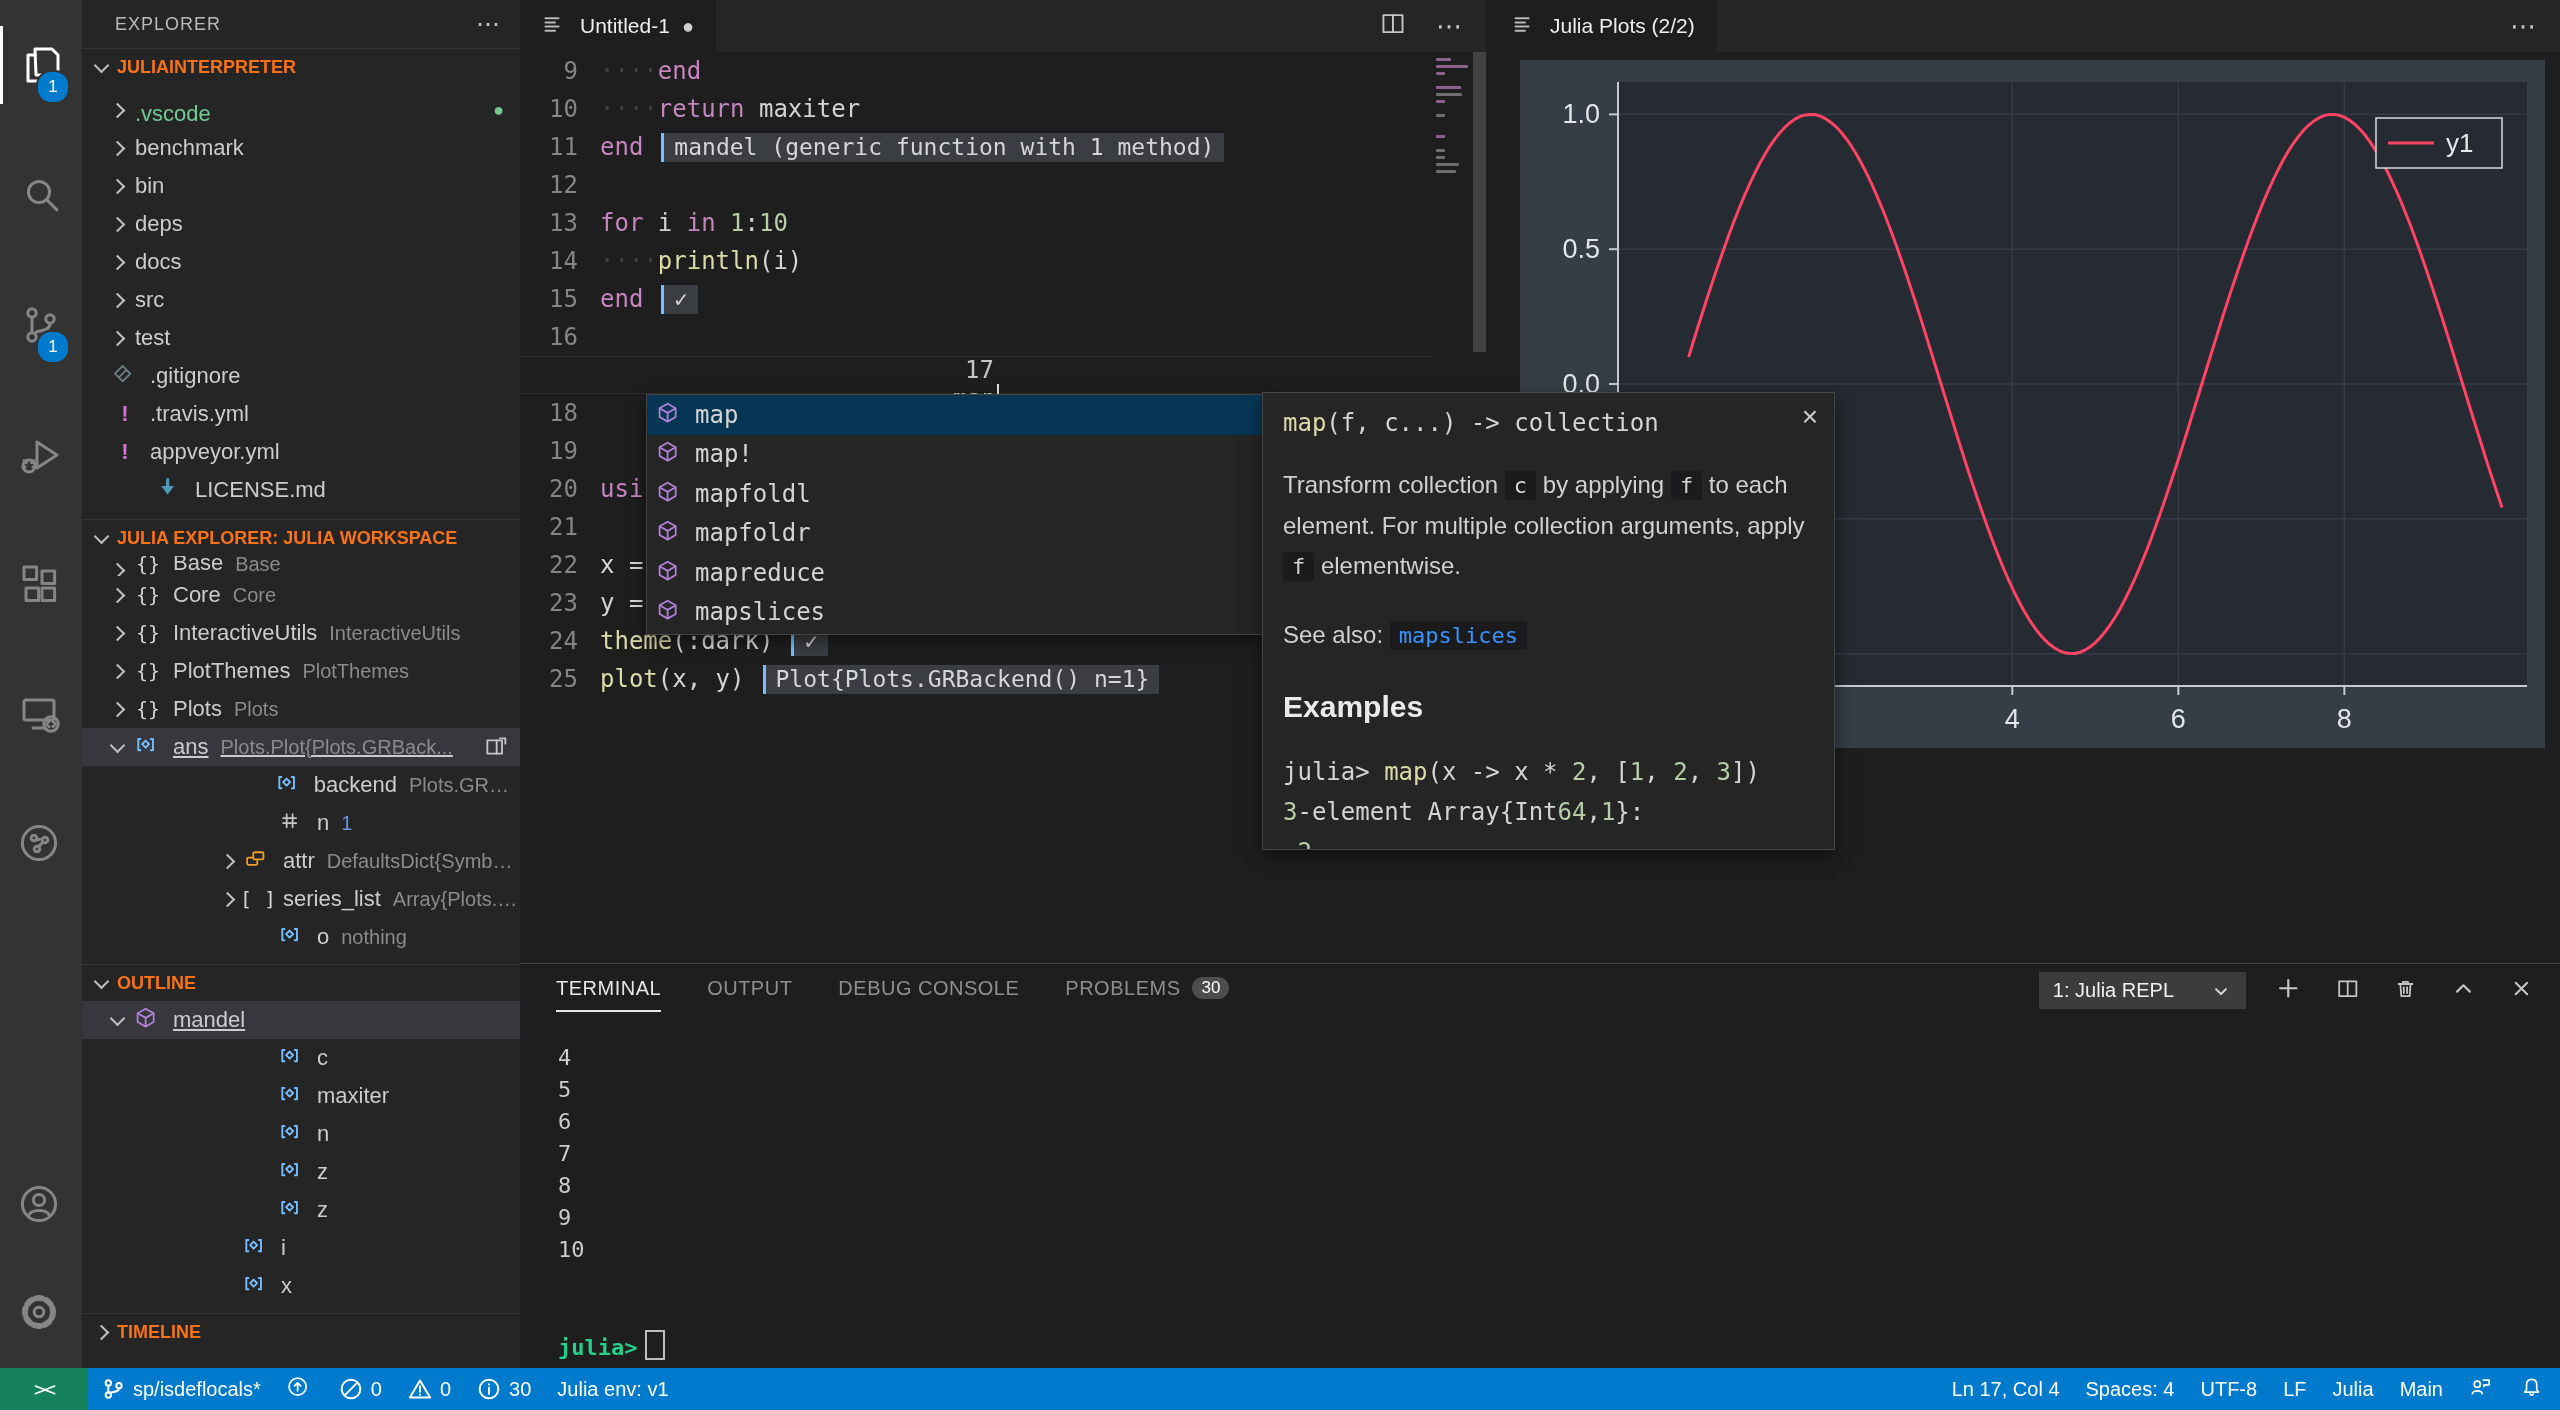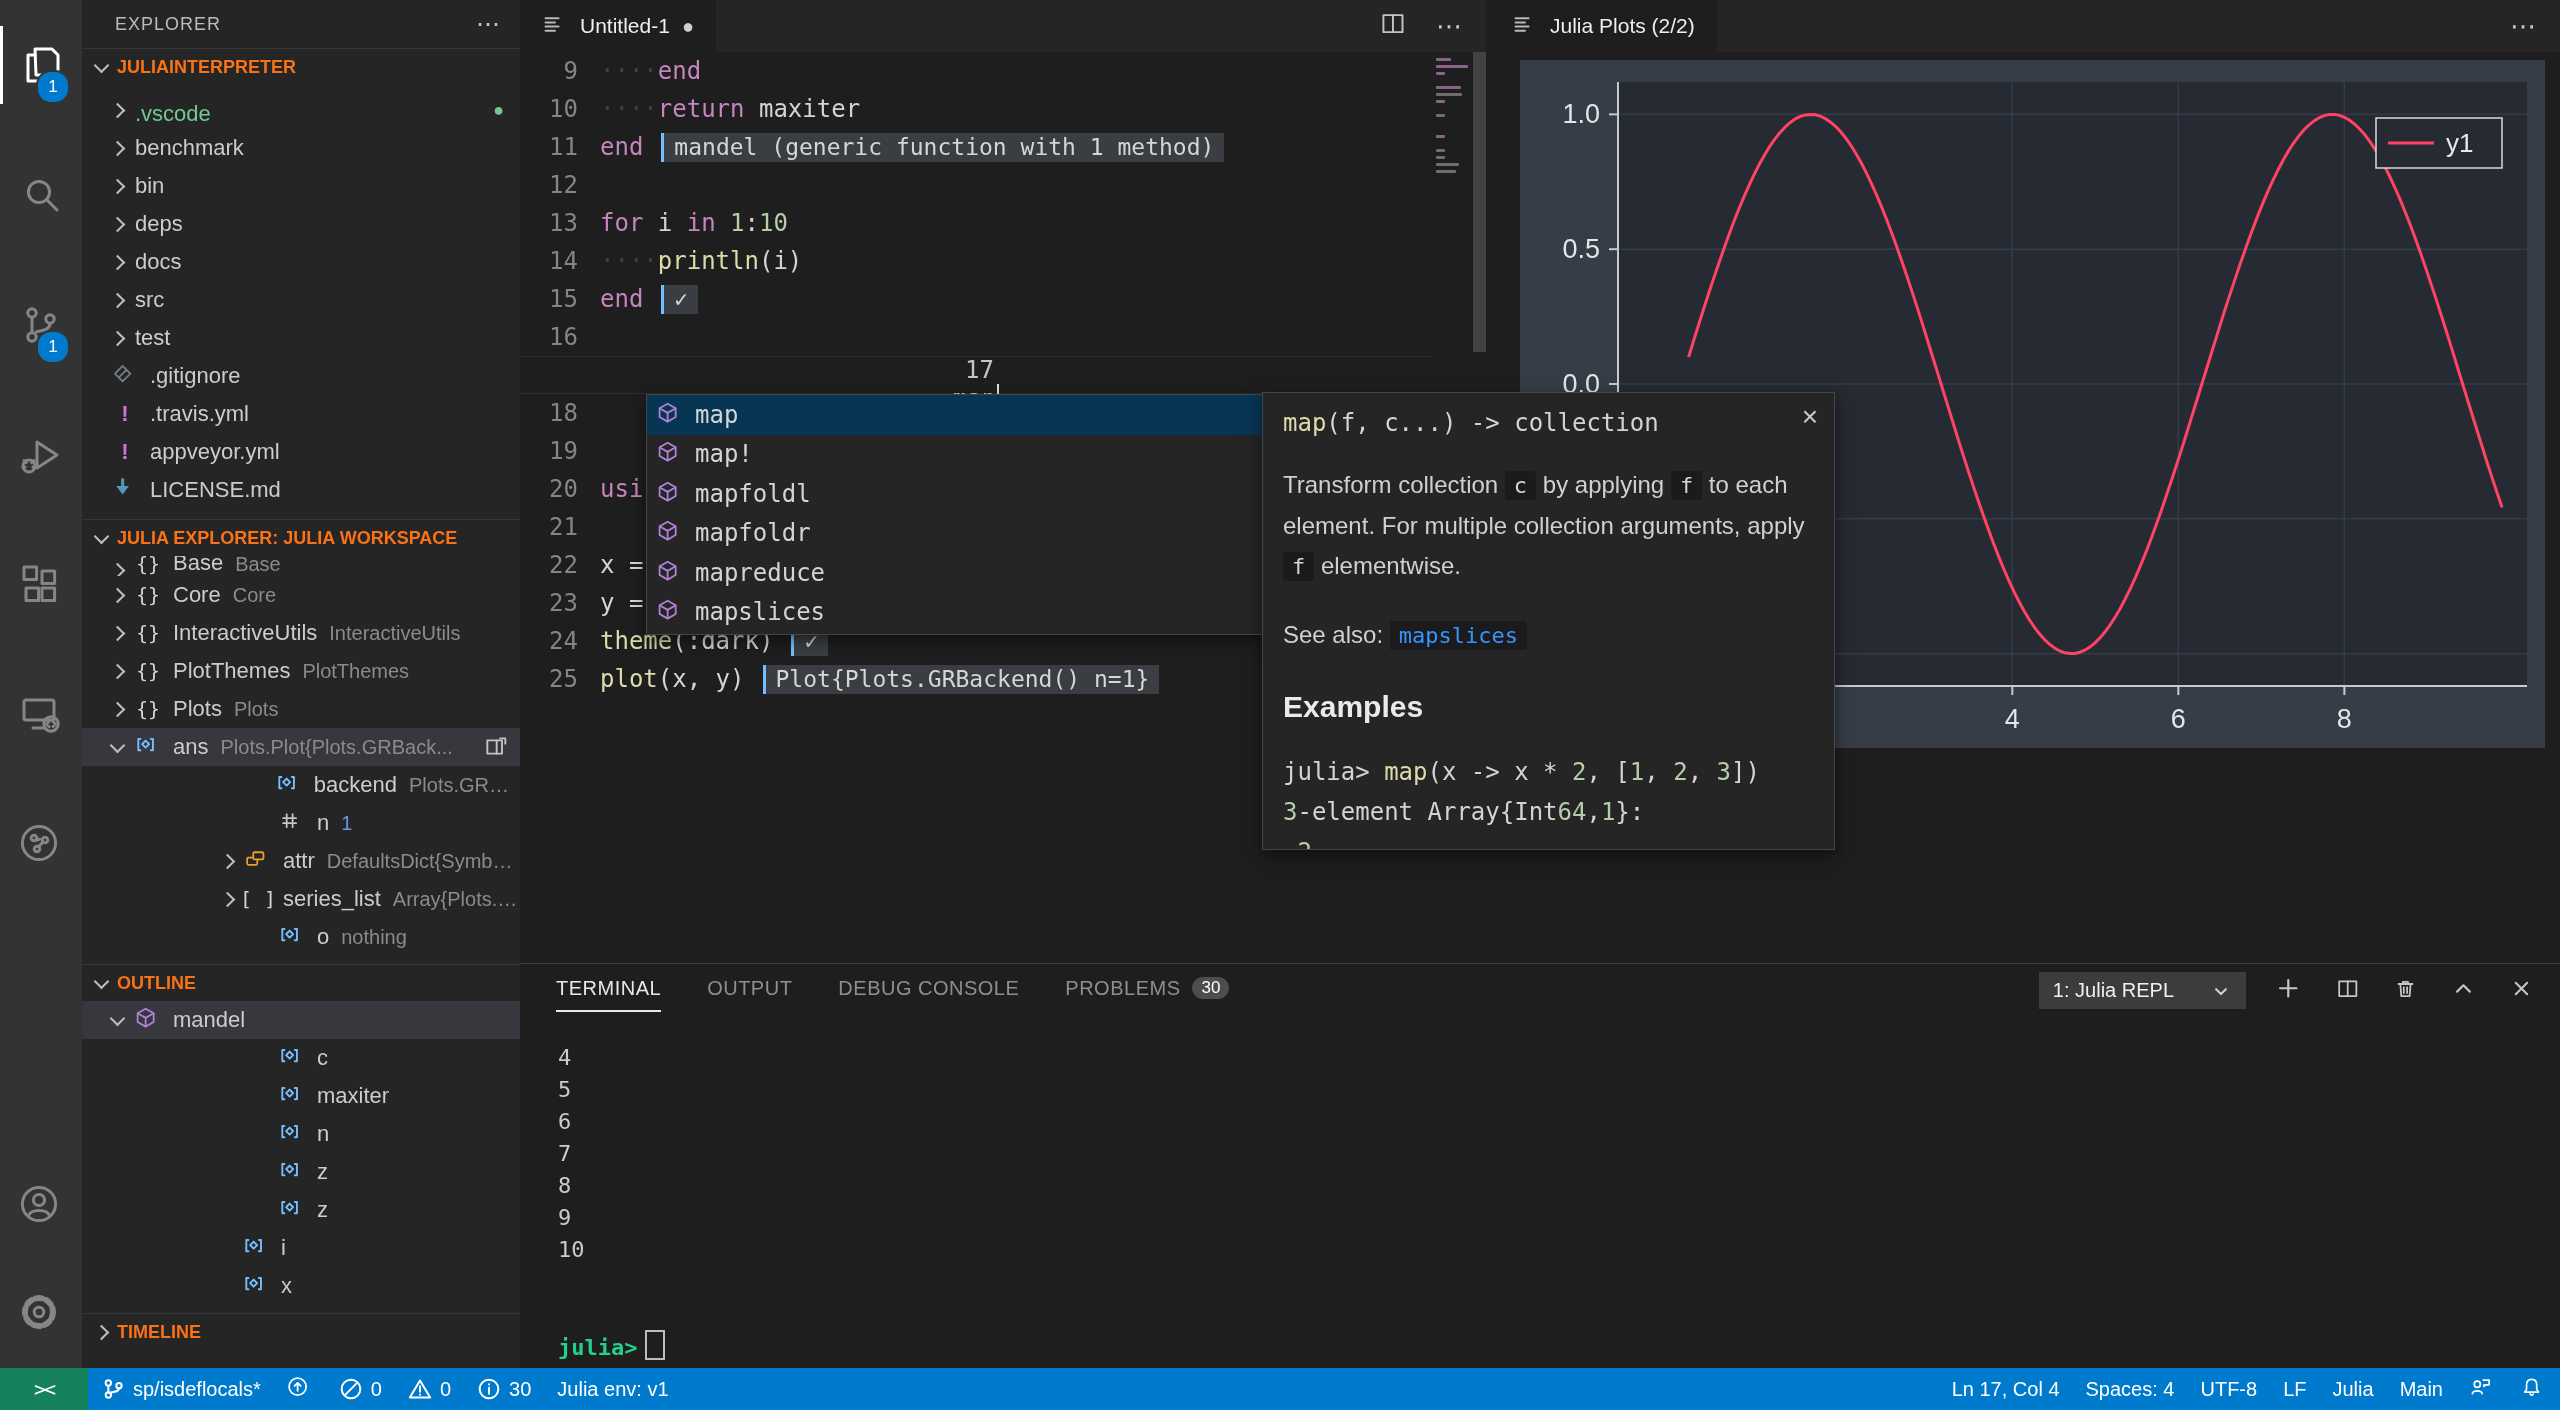--- a/index.html
+++ b/index.html
@@ -17,21 +17,21 @@
   
   #sidebar{position:absolute;left:82px;top:0;width:438px;height:1368px;background:#252526;overflow:hidden;}
   .side-title{height:48px;display:flex;align-items:center;padding:0 18px 0 33px;font-size:18px;color:#bbbbbb;letter-spacing:1px;}
   .side-title .dots{margin-left:auto;color:#c5c5c5;font-size:24px;letter-spacing:2px;cursor:pointer;}
   .sec-head{height:36px;display:flex;align-items:center;gap:10px;padding-left:14px;font-size:18px;font-weight:bold;color:#f97316;
             border-top:1px solid rgba(204,204,204,0.10);cursor:pointer;}
   .chev{display:inline-block;width:9px;height:9px;border-right:2px solid #bfbfbf;border-bottom:2px solid #bfbfbf;
         transform:rotate(-45deg);flex:none;}
   .chev.open{transform:rotate(45deg);margin-top:-4px;}
   .trow{height:38px;display:flex;align-items:center;gap:12px;font-size:22px;color:#cccccc;cursor:pointer;white-space:nowrap;overflow:hidden;}
-  .trow.sel{background:#37373d;}
+  .trow.sel{background:#37373d;text-decoration:underline;}
   .trow .detail{font-size:20px;color:#8b8b8b;overflow:hidden;text-overflow:ellipsis;}
   .trow .ico{flex:none;display:inline-flex;width:26px;justify-content:center;}
   .trow .gdot{margin-left:auto;margin-right:16px;color:#73c991;font-size:18px;}
   .trow .raction{margin-left:auto;margin-right:12px;display:inline-flex;color:#c5c5c5;}
   .clip18{height:20px;overflow:hidden;align-items:flex-end;}
   
   #egroup{position:absolute;left:520px;top:0;width:966px;height:963px;background:#1e1e1e;}
   .tabbar{position:absolute;left:0;top:0;right:0;height:52px;background:#252526;display:flex;align-items:stretch;}
   .tab{display:flex;align-items:center;gap:12px;padding:0 22px;background:#1e1e1e;color:#eeeeee;font-size:21px;cursor:pointer;}
   .tab .mdot{color:#d0d0d0;font-size:20px;}
@@ -237,21 +237,21 @@
               <span style="color:#d670d6;font-weight:bold;font-size:22px;">!</span>
             </span>
             <span>.travis.yml</span>
           </div>
           <div class="trow" style="padding-left: 30px;">
             <span class="ico">
               <span style="color:#d670d6;font-weight:bold;font-size:22px;">!</span>
             </span>
             <span>appveyor.yml</span>
           </div>
-          <div class="trow" style="padding-left: 30px;">
+          <div class="trow" style="padding-left: 30px; margin-left: 45px;">
             <span class="ico">
               <svg class="ic" width="26" height="26" viewBox="0 0 22 22" fill="none" stroke="#519aba" stroke-width="1.5" stroke-linecap="round" stroke-linejoin="round">
                 <path d="M9 2.2v6.5" stroke-width="2.6"></path>
                 <path d="M3.6 7.6h10.8L9 14.8z" fill="#519aba" stroke="none"></path>
               </svg>
             </span>
             <span>LICENSE.md</span>
           </div>
         </div>
         <div class="sec-head">

